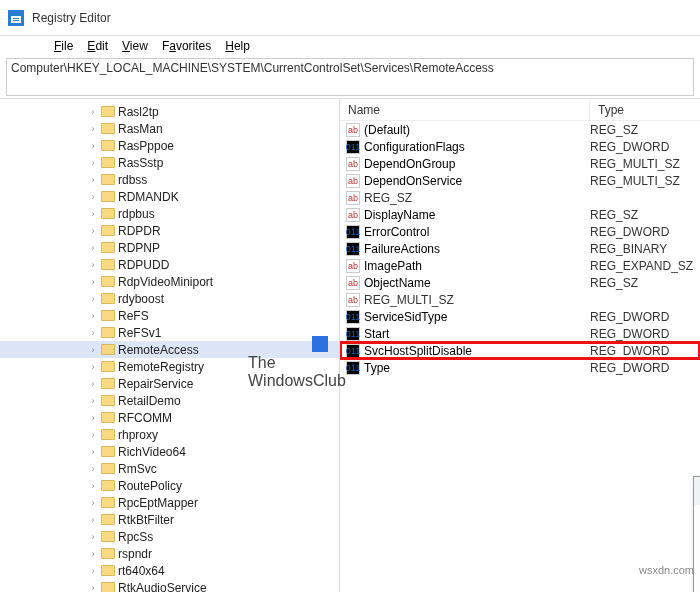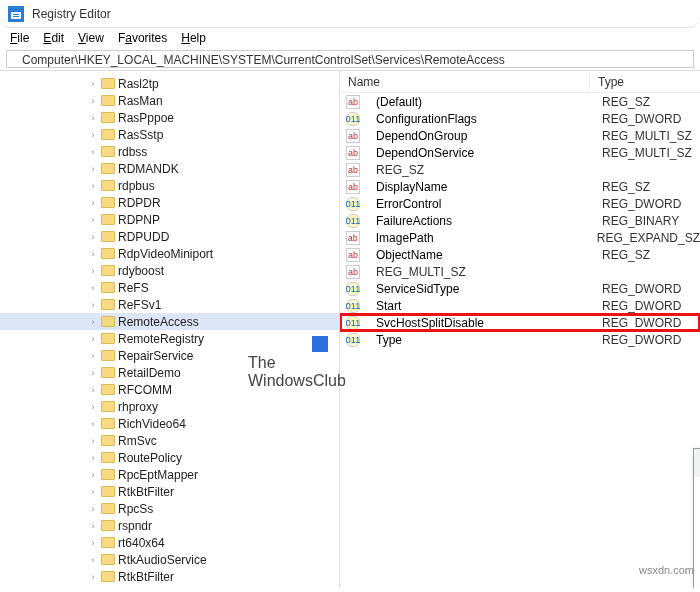--- a/index.html
+++ b/index.html
@@ -1,40 +1,40 @@
 <!DOCTYPE html>
 <html><head>
 <meta charset="utf-8">
 <style>
 * { box-sizing: border-box; margin: 0; padding: 0; font-family: "Segoe UI", Tahoma, sans-serif; font-size: 12px; }
 body { width: 700px; height: 592px; background: #fff; position: relative; overflow: hidden; }
-.titlebar { height: 28px; display: flex; align-items: center; padding: 0 8px; border-bottom: 1px solid #ddd; border-radius: 12px; }
+.titlebar { height: 36px; display: flex; align-items: center; padding: 0 8px; border-bottom: 1px solid #ddd; }
 .titlebar .ticon { width: 16px; height: 16px; background: #2b7cd3; margin-right: 8px; display:flex; align-items:center; justify-content:center;}
 .titlebar .ticon svg{width:12px;height:12px;}
 .title { color: #333; }
-.menubar { height: 20px; display: flex; align-items: center; padding: 0 4px; gap: 2px; }
+.menubar { height: 20px; display: flex; align-items: center; padding: 0 4px; gap: 2px; margin-left: 44px; }
 .menubar span { padding: 2px 6px; cursor: default; }
 .menubar span u { text-decoration: underline; }
-.address { height: 18px; border: 1px solid #ccc; margin: 2px 6px; padding: 2px 15px; color: #333; }
+.address { height: 38px; border: 1px solid #ccc; margin: 2px 6px; padding: 2px 4px; color: #333; }
 .main { display: flex; height: calc(592px - 28px - 20px - 26px); border-top: 1px solid #ddd; }
 .treepane { width: 340px; border-right: 1px solid #ddd; overflow: hidden; position: relative; padding-top: 4px; }
 .listpane { flex: 1; position: relative; overflow: hidden; }
 .tree-item { display: flex; align-items: center; height: 17px; padding-left: 88px; white-space: nowrap; }
 .tree-item.selected { background: #dde6f7; }
 .chev { width: 10px; text-align: center; color: #888; font-size: 9px; }
 .folder { width: 14px; height: 11px; background: #f7d774; border: 1px solid #d7b24a; border-radius: 1px; margin: 0 3px; opacity:0.9; }
 .tree-item .label { color: #222; }
 .listhead { display: flex; height: 22px; border-bottom: 1px solid #eee; align-items: center; }
 .listhead div { padding: 2px 8px; color: #333; }
 .listhead .col-name { width: 250px; border-right: 1px solid #eee; }
 .listhead .col-type { flex: 1; }
 .row { display: flex; height: 17px; align-items: center; padding-left: 6px; }
-.row .ricon { width: 14px; height: 14px; margin-right: 16px; display:flex; align-items:center; justify-content:center; font-size:9px; border:1px solid #ccc; background:#fff;}
+.row .ricon { width: 14px; height: 14px; margin-right: 4px; display:flex; align-items:center; justify-content:center; font-size:9px; border:1px solid #ccc; background:#fff;}
 .row .ricon.ab{color:#c03030;}
-.row .ricon.bin{background:#fef9c3;color:#1060c0;border-radius:6px;}
+.row .ricon.bin{background:#000000;color:#1060c0;}
 .row .rname { width: 226px; color: #000000; }
 .row .rtype { color: #333; }
 .row.hl { outline: 3px solid #e11; outline-offset: -2px; }
 .watermark { position: absolute; right: 6px; bottom: 16px; color: #888; font-size: 11px; }
 .brand { position: absolute; left: 248px; top: 336px; display: flex; flex-direction: column; align-items: flex-start; }
 .brand .sq { width: 16px; height: 16px; background: #2b6fe0; margin-left: 64px; margin-bottom: 2px; }
 .brand .t1 { color: #444; font-size: 16px; }
 .dialog { position: absolute; left: 353px; top: 377px; width: 330px; height: 200px; background: #fdfdfd; border: 1px solid #999; box-shadow: 2px 2px 6px rgba(0,0,0,0.2); }
 .dialog .dtitle { height: 28px; background: #eef3f3; display: flex; align-items: center; padding: 0 8px; justify-content: space-between; }
 .dialog .body { padding: 8px 12px; position: relative; }

